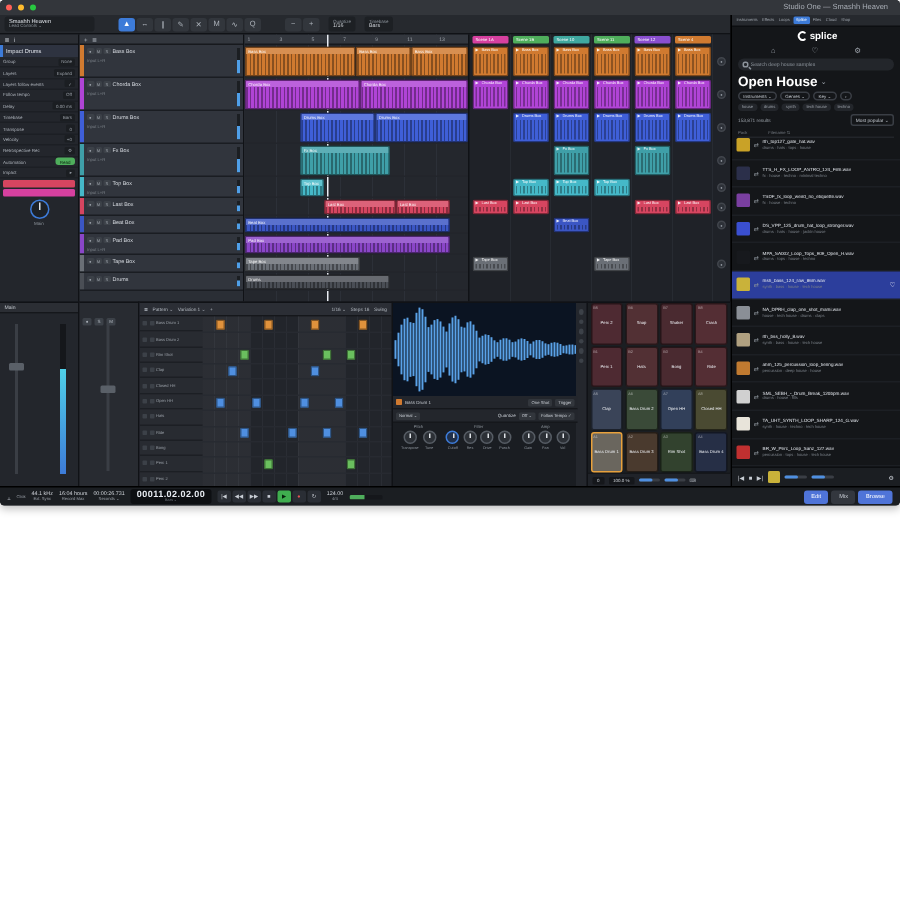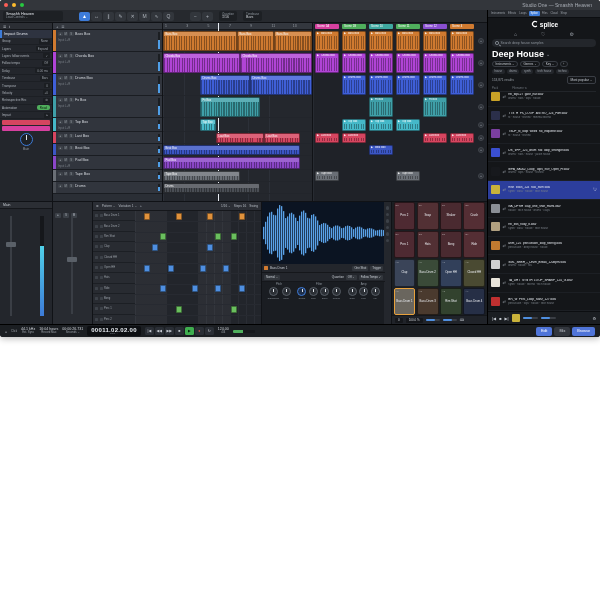--- a/index.html
+++ b/index.html
@@ -659,21 +659,21 @@
     <div class="sicons">
       <span>⌂</span>
       <span>♡</span>
       <span>⚙</span>
     </div>
     <div class="ssearch">
       <span class="mag"></span>
       <span>Search deep house samples</span>
     </div>
     <div class="dh">
-      <span>Deep House</span>
+      <span>Open House</span>
       <span class="car">⌄</span>
     </div>
     <div class="fchips" id="fchips">
         <div class="fchip">Instruments ⌄</div>
         <div class="fchip">Genres ⌄</div>
         <div class="fchip">Key ⌄</div>
         <div class="fchip">›</div>
       </div>
     <div class="tchips" id="tchips">
         <div class="tchip">house</div>

